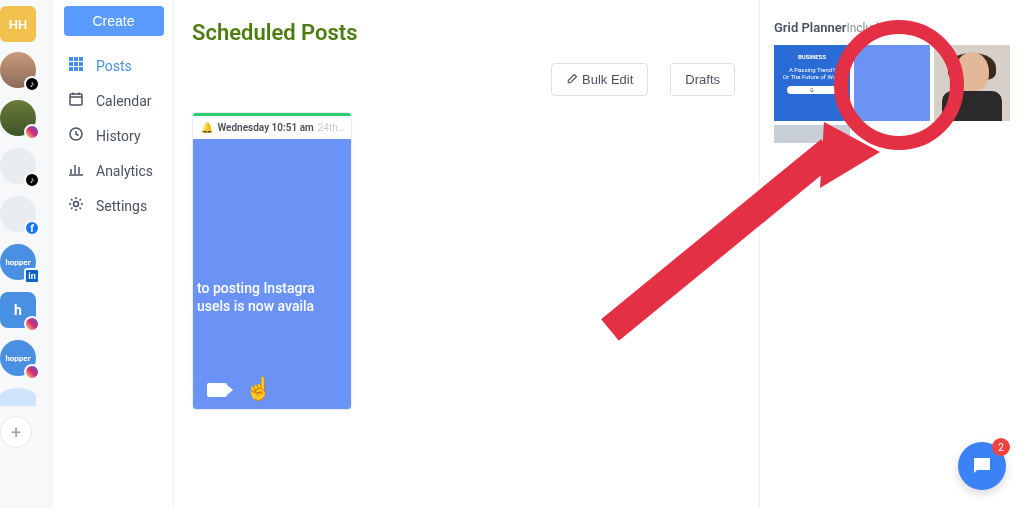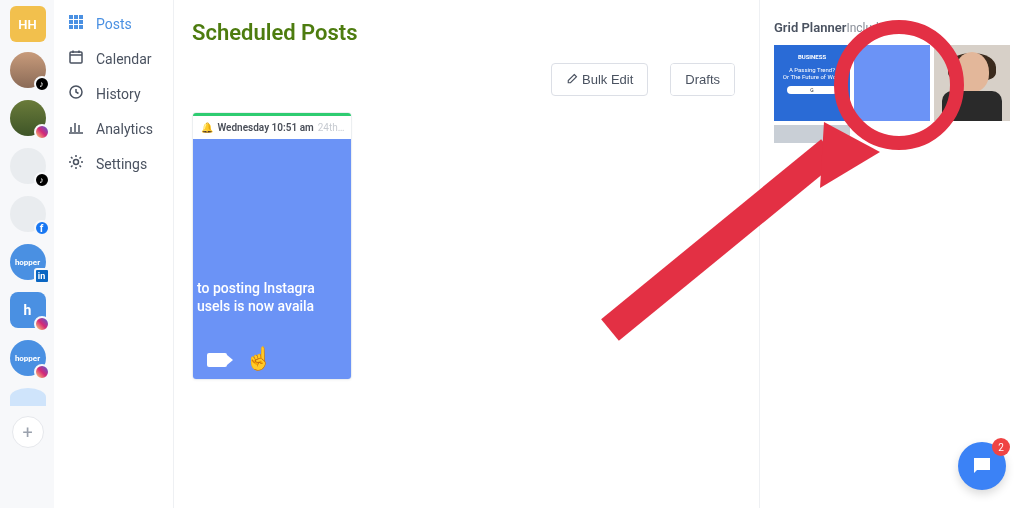--- a/index.html
+++ b/index.html
@@ -15,21 +15,21 @@
 
   
   .icon-strip {
     position: absolute;
     left: 0; top: 0;
     width: 56px; height: 100%;
     background: #f7f8fa;
     border-right: 1px solid #e6e8ec;
     display: flex;
     flex-direction: column;
-    align-items: center;
+    align-items: flex-start;
     padding-top: 6px;
   }
   .avatar {
     width: 36px; height: 36px;
     border-radius: 50%;
     margin-bottom: 12px;
     position: relative;
   }
   .avatar .platform {
     position: absolute;
@@ -181,21 +181,21 @@
     display: flex;
     align-items: center;
     white-space: nowrap;
     overflow: hidden;
   }
   .post-card .meta .bell { margin-right: 4px; color: #b6bbc4; }
   .post-card .meta strong { color: #4a4f59; font-weight: 600; }
   .post-card .meta .faded { color: #c7cbd1; margin-left: 4px; }
   .post-card .media {
     background: #6b93f6;
-    height: 240px;
+    height: 270px;
     position: relative;
     color: #fff;
     overflow: hidden;
   }
   .post-card .media .caption {
     position: absolute;
     top: 140px; left: 0; right: 0;
     font-size: 14px;
     font-weight: 500;
     line-height: 1.3;
@@ -356,20 +356,21 @@
   </div>
   <div class="hopper-chip">hopper
     <div class="platform" style="position:absolute;right:-4px;bottom:-4px;width:16px;height:16px;border-radius:50%;background:linear-gradient(45deg,#feda75,#d62976,#4f5bd5);border:2px solid #f7f8fa;"></div>
   </div>
   <div class="avatar" style="background:#cfe4fb;height:18px;border-radius:50% 50% 0 0;margin-bottom:6px;"></div>
 
   <div class="add-btn">+</div>
 </div>
 
 <div class="nav-panel">
+  <button class="create-btn">Create</button>
 
   <div class="nav-item active">
     <span class="icon">
       <svg class="nav-ico" viewBox="0 0 16 16">
           <rect x="1" y="1" width="4" height="4" fill="currentColor"></rect>
           <rect x="6" y="1" width="4" height="4" fill="currentColor"></rect>
           <rect x="11" y="1" width="4" height="4" fill="currentColor"></rect>
           <rect x="1" y="6" width="4" height="4" fill="currentColor"></rect>
           <rect x="6" y="6" width="4" height="4" fill="currentColor"></rect>
           <rect x="11" y="6" width="4" height="4" fill="currentColor"></rect>

